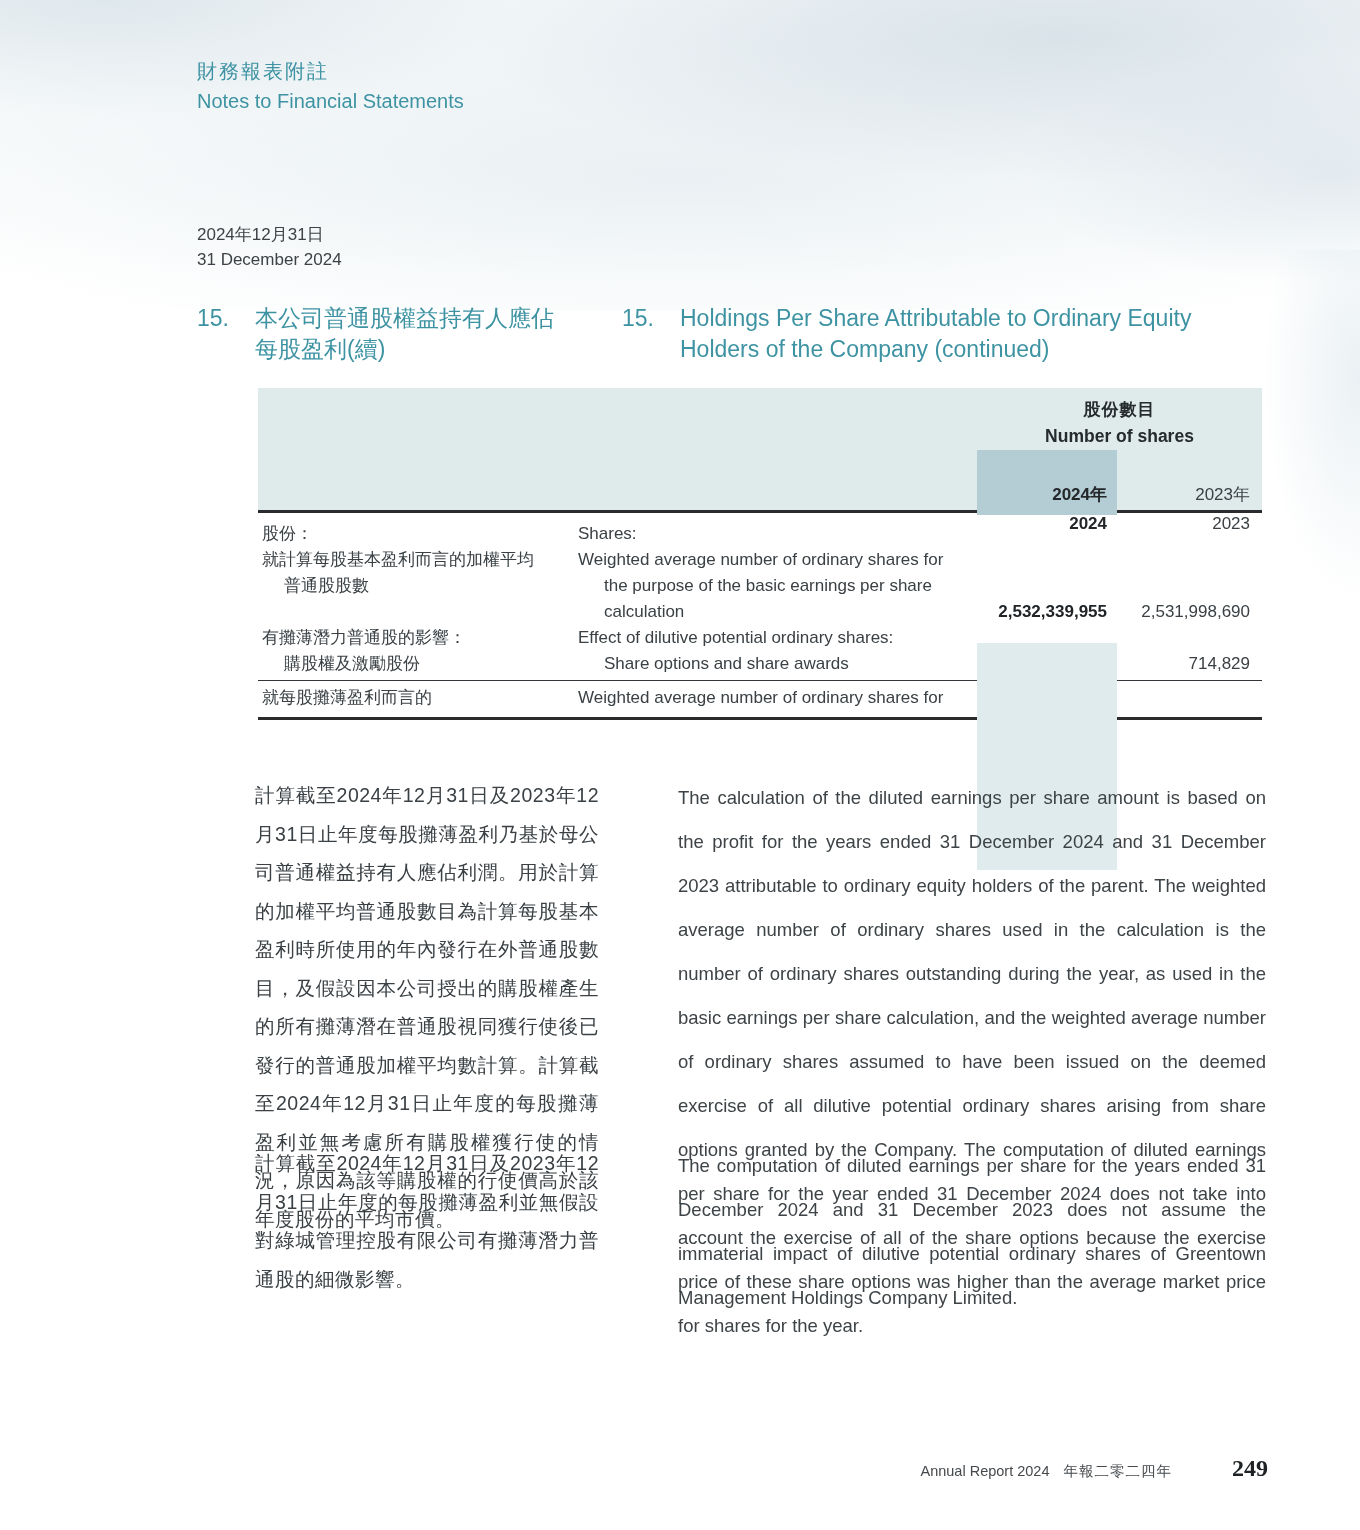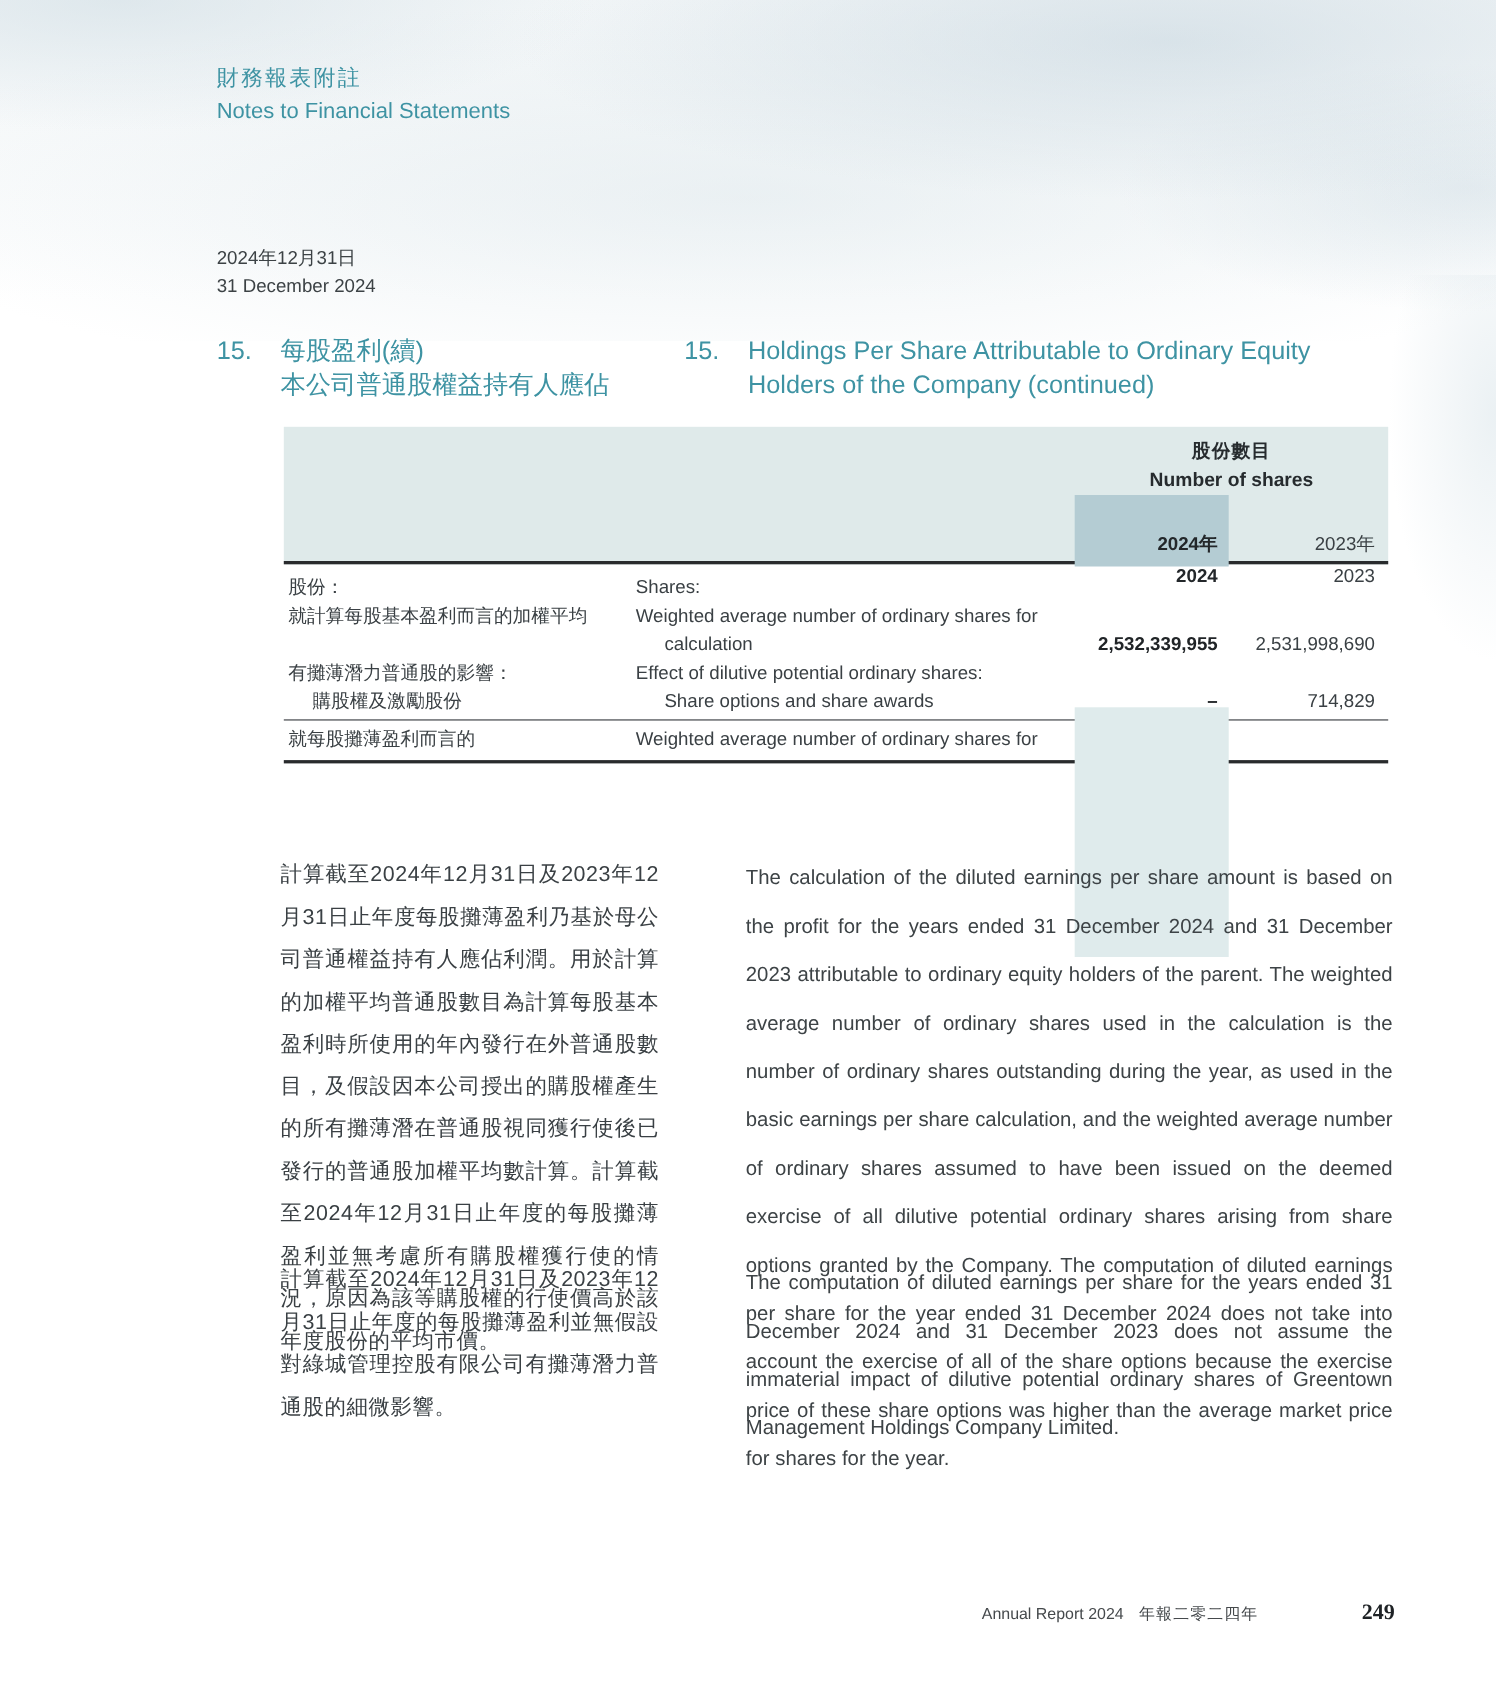--- a/index.html
+++ b/index.html
@@ -73,22 +73,22 @@
   .para-row1 { position:absolute; top:776px; }
   .para-row2 { position:absolute; top:1144px; }
   .para-zh { position:absolute; left:255px; width:344px; font-size:19.5px; line-height:38.5px;
              text-align:justify; color:#3a4044; letter-spacing:0.5px; }
   .para-en { position:absolute; left:678px; width:588px; font-size:18.5px; line-height:44px;
              text-align:justify; color:#3d4346; }
   
   .footer { position:absolute; right:92px; top:1455px; display:flex; align-items:baseline; }
   .footer .f-en { font-size:14.5px; color:#45494c; }
   .footer .f-zh { font-size:14.5px; color:#45494c; margin-left:14px; letter-spacing:1px; }
-  .footer .f-num { font-family:"Liberation Serif", serif; font-size:20px; font-weight:600;
-                   color:#1e2225; margin-left:94px; }
+  .footer .f-num { font-family:"Liberation Serif", serif; font-size:24px; font-weight:600;
+                   color:#1e2225; margin-left:60px; }
 </style>
 </head>
 <body>
 
 <div class="wash-top"></div>
 <div class="wash-right"></div>
 
 <div class="doc-header">
   <div class="zh">財務報表附註</div>
   <div class="en">Notes to Financial Statements</div>
@@ -96,22 +96,22 @@
 
 <div class="doc-date">
   <div>2024年12月31日</div>
   <div>31 December 2024</div>
 </div>
 
 <div class="sections">
   <div class="sec sec-left">
     <div class="num">15.</div>
     <div class="ttl">
+      <div>本公司普通股權益持有人應佔</div>
       <div>每股盈利(續)</div>
-      <div>本公司普通股權益持有人應佔</div>
     </div>
   </div>
   <div class="sec sec-right">
     <div class="num">15.</div>
     <div class="ttl">Holdings Per Share Attributable to Ordinary Equity Holders of the Company (continued)</div>
   </div>
 </div>
 
 <div class="tbl">
   <div class="tbl-header">
@@ -145,20 +145,26 @@
         <div class="n24"></div>
           <div class="n23"></div>
       </div>
       <div class="t-row">
         <div class="zh">就計算每股基本盈利而言的加權平均</div>
         <div class="en">Weighted average number of ordinary shares for</div>
         <div class="n24"></div>
           <div class="n23"></div>
       </div>
       <div class="t-row">
+        <div class="zh ind">普通股股數</div>
+        <div class="en ind">the purpose of the basic earnings per share</div>
+        <div class="n24"></div>
+          <div class="n23"></div>
+      </div>
+      <div class="t-row">
         <div class="zh"></div>
         <div class="en ind">calculation</div>
         <div class="n24">2,532,339,955</div>
         <div class="n23">2,531,998,690</div>
       </div>
       <div class="t-row">
         <div class="zh">有攤薄潛力普通股的影響：</div>
         <div class="en">Effect of dilutive potential ordinary shares:</div>
         <div class="n24"></div>
           <div class="n23"></div>

